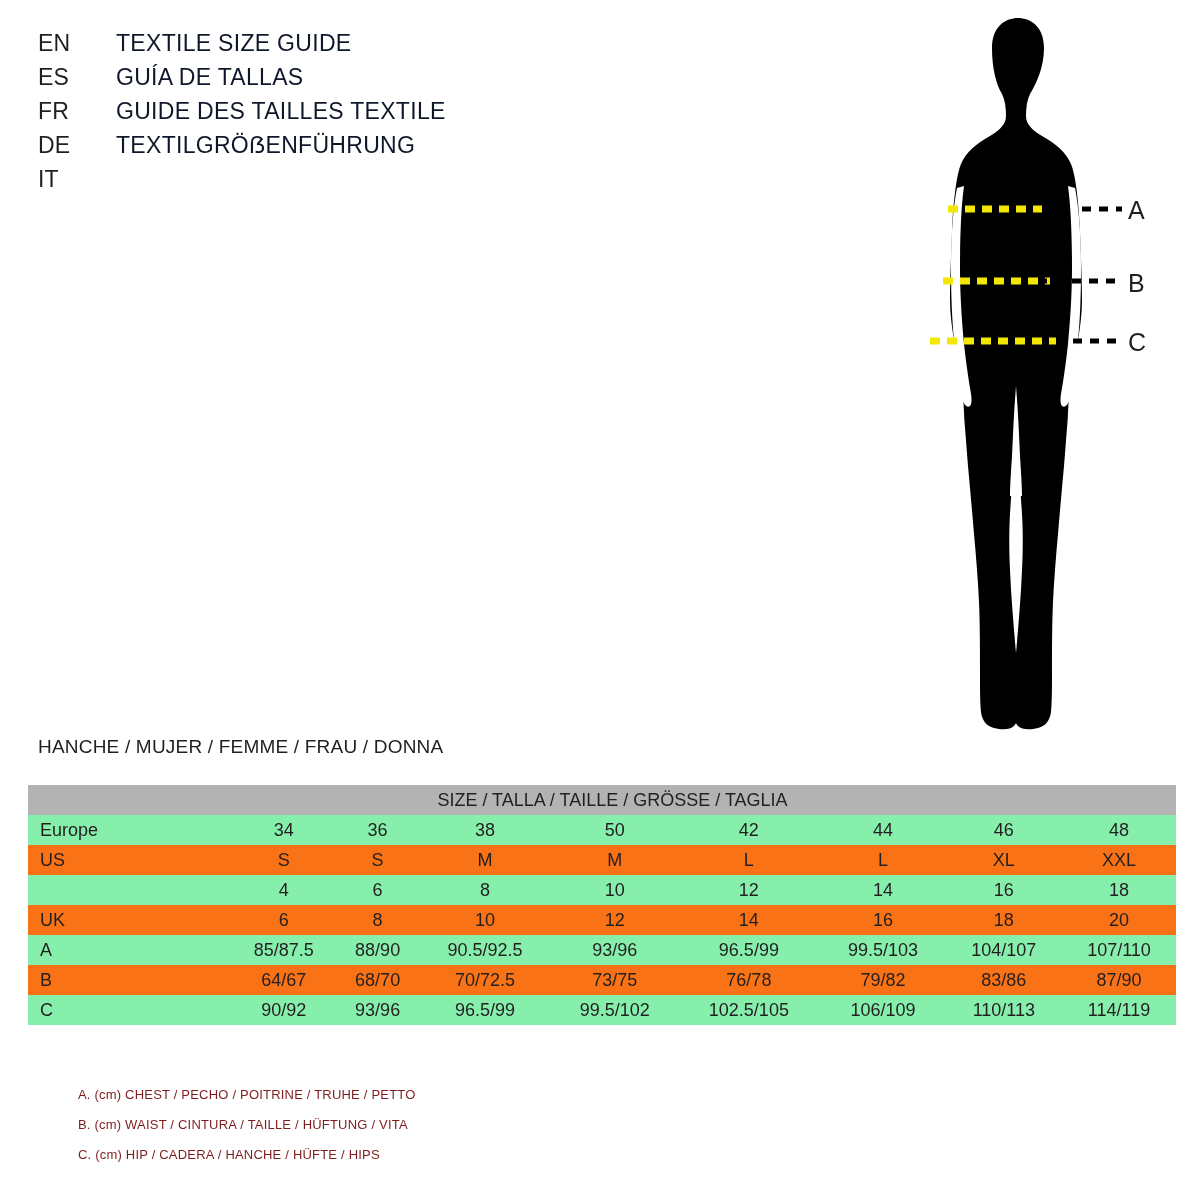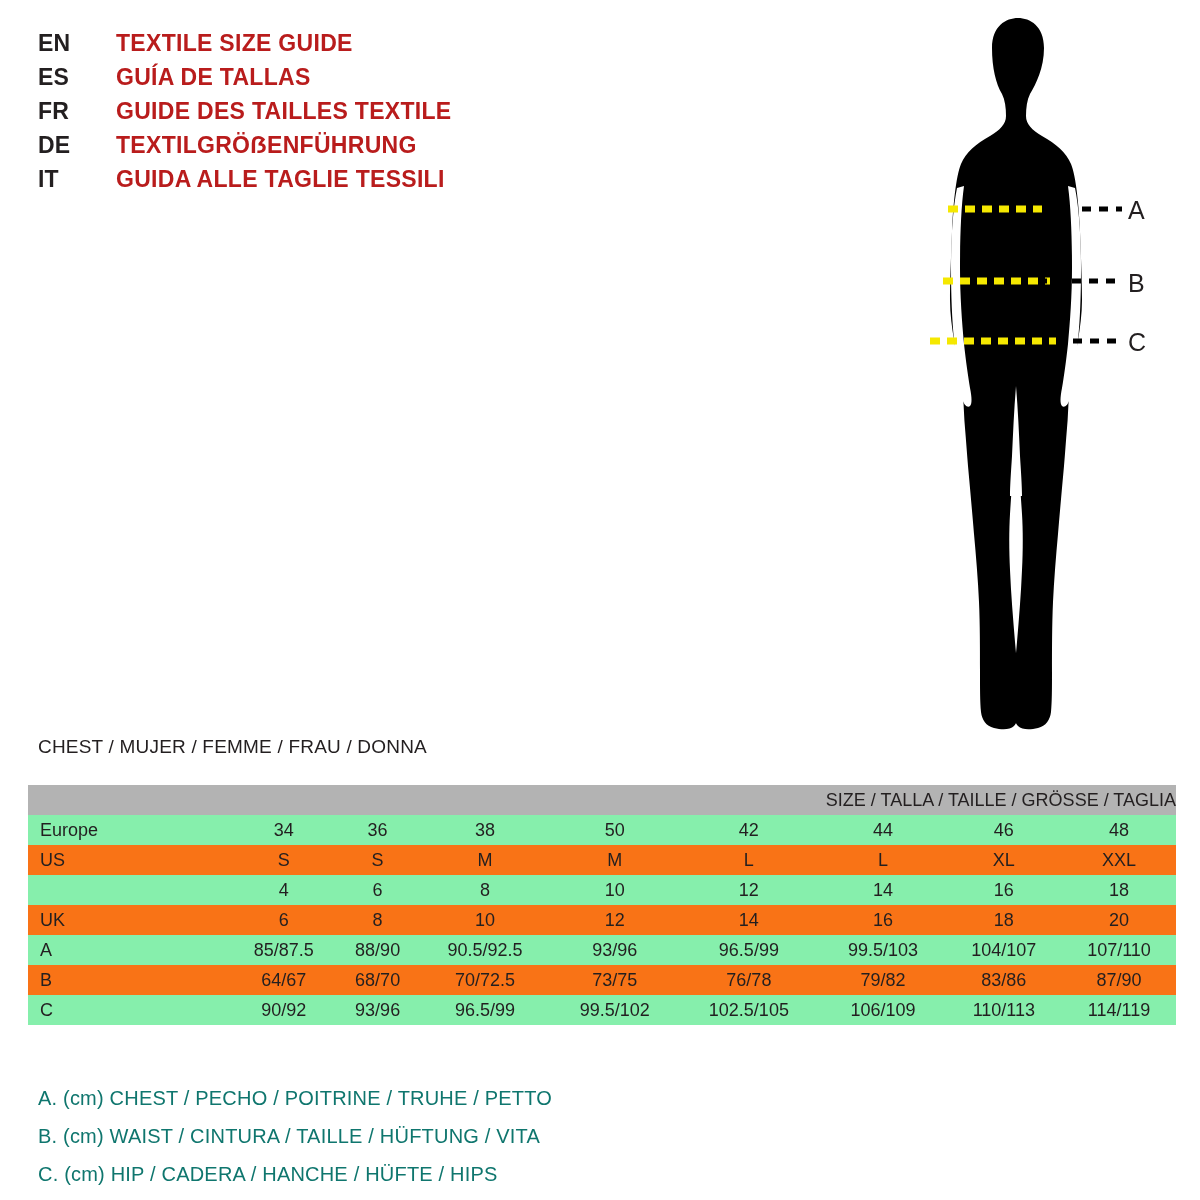--- a/index.html
+++ b/index.html
@@ -26,32 +26,31 @@
     position: absolute;
     left: 38px;
     top: 30px;
     width: 700px;
   }
   .title-row {
     display: flex;
     align-items: baseline;
     height: 32px;
     margin-bottom: 2px;
-    font-weight: bold;
   }
   .title-lang {
     width: 78px;
     font-size: 23px;
     letter-spacing: 0.2px;
     color: #231f20;
   }
   .title-text {
     font-size: 23px;
     letter-spacing: 0.3px;
-    color: #b91c1c;
+    color: #0f172a;
     white-space: nowrap;
   }
 
   
   .figure-wrap {
     position: absolute;
     left: 860px;
     top: 10px;
     width: 330px;
     height: 730px;
@@ -98,41 +97,42 @@
     text-align: center;
     vertical-align: middle;
   }
   .size-table .rowhead {
     text-align: left;
     padding-left: 12px;
     width: 190px;
   }
   .row-header td {
     background: #b3b3b3;
-    text-align: right;
+    text-align: center;
     padding-left: 21px;
     height: 30px;
     font-size: 18px;
   }
   .row-shade td { background: #f97316; }
   .row-plain td { background: #86efac; }
 
   
   .footnotes {
     position: absolute;
     left: 38px;
     top: 1087px;
     width: 800px;
   }
   .footnote {
-    font-size: 20px;
+    font-size: 13px;
     letter-spacing: 0.2px;
-    color: #0f766e;
+    color: #7f1d1d;
     margin-bottom: 15px;
     white-space: nowrap;
+    margin-left: 40px;
   }
 </style>
 </head>
 <body>
 
 <div class="page">
 
   <div class="titles">
     <div class="title-row">
       <div class="title-lang">EN</div>
@@ -145,21 +145,20 @@
     <div class="title-row">
       <div class="title-lang">FR</div>
       <div class="title-text">GUIDE DES TAILLES TEXTILE</div>
     </div>
     <div class="title-row">
       <div class="title-lang">DE</div>
       <div class="title-text">TEXTILGRÖẞENFÜHRUNG</div>
     </div>
     <div class="title-row">
       <div class="title-lang">IT</div>
-      <div class="title-text">GUIDA ALLE TAGLIE TESSILI</div>
     </div>
   </div>
 
   <div class="figure-wrap">
     <svg class="figure-svg" width="330" height="730" viewBox="0 0 330 730">
 
       <path fill="#000000" d="
         M132 38
         C132 16, 146 8, 158 8
         C170 8, 184 16, 184 38
@@ -246,21 +245,21 @@
       <line x1="222" y1="199" x2="262" y2="199" stroke="#000000" stroke-width="5" stroke-dasharray="9,8"></line>
       <line x1="178" y1="271" x2="262" y2="271" stroke="#000000" stroke-width="5" stroke-dasharray="9,8"></line>
       <line x1="196" y1="331" x2="262" y2="331" stroke="#000000" stroke-width="5" stroke-dasharray="9,8"></line>
     </svg>
 
     <div class="measure-label label-a">A</div>
     <div class="measure-label label-b">B</div>
     <div class="measure-label label-c">C</div>
   </div>
 
-  <div class="section-heading">CHEST / MUJER / FEMME / FRAU / DONNA</div>
+  <div class="section-heading">HANCHE / MUJER / FEMME / FRAU / DONNA</div>
 
   <table class="size-table">
     <tbody>
       <tr class="row-header">
         <td colspan="9">SIZE / TALLA / TAILLE / GRÖSSE / TAGLIA</td>
       </tr>
 
       <tr class="row-plain">
         <td class="rowhead">Europe</td>
         <td>34</td>

